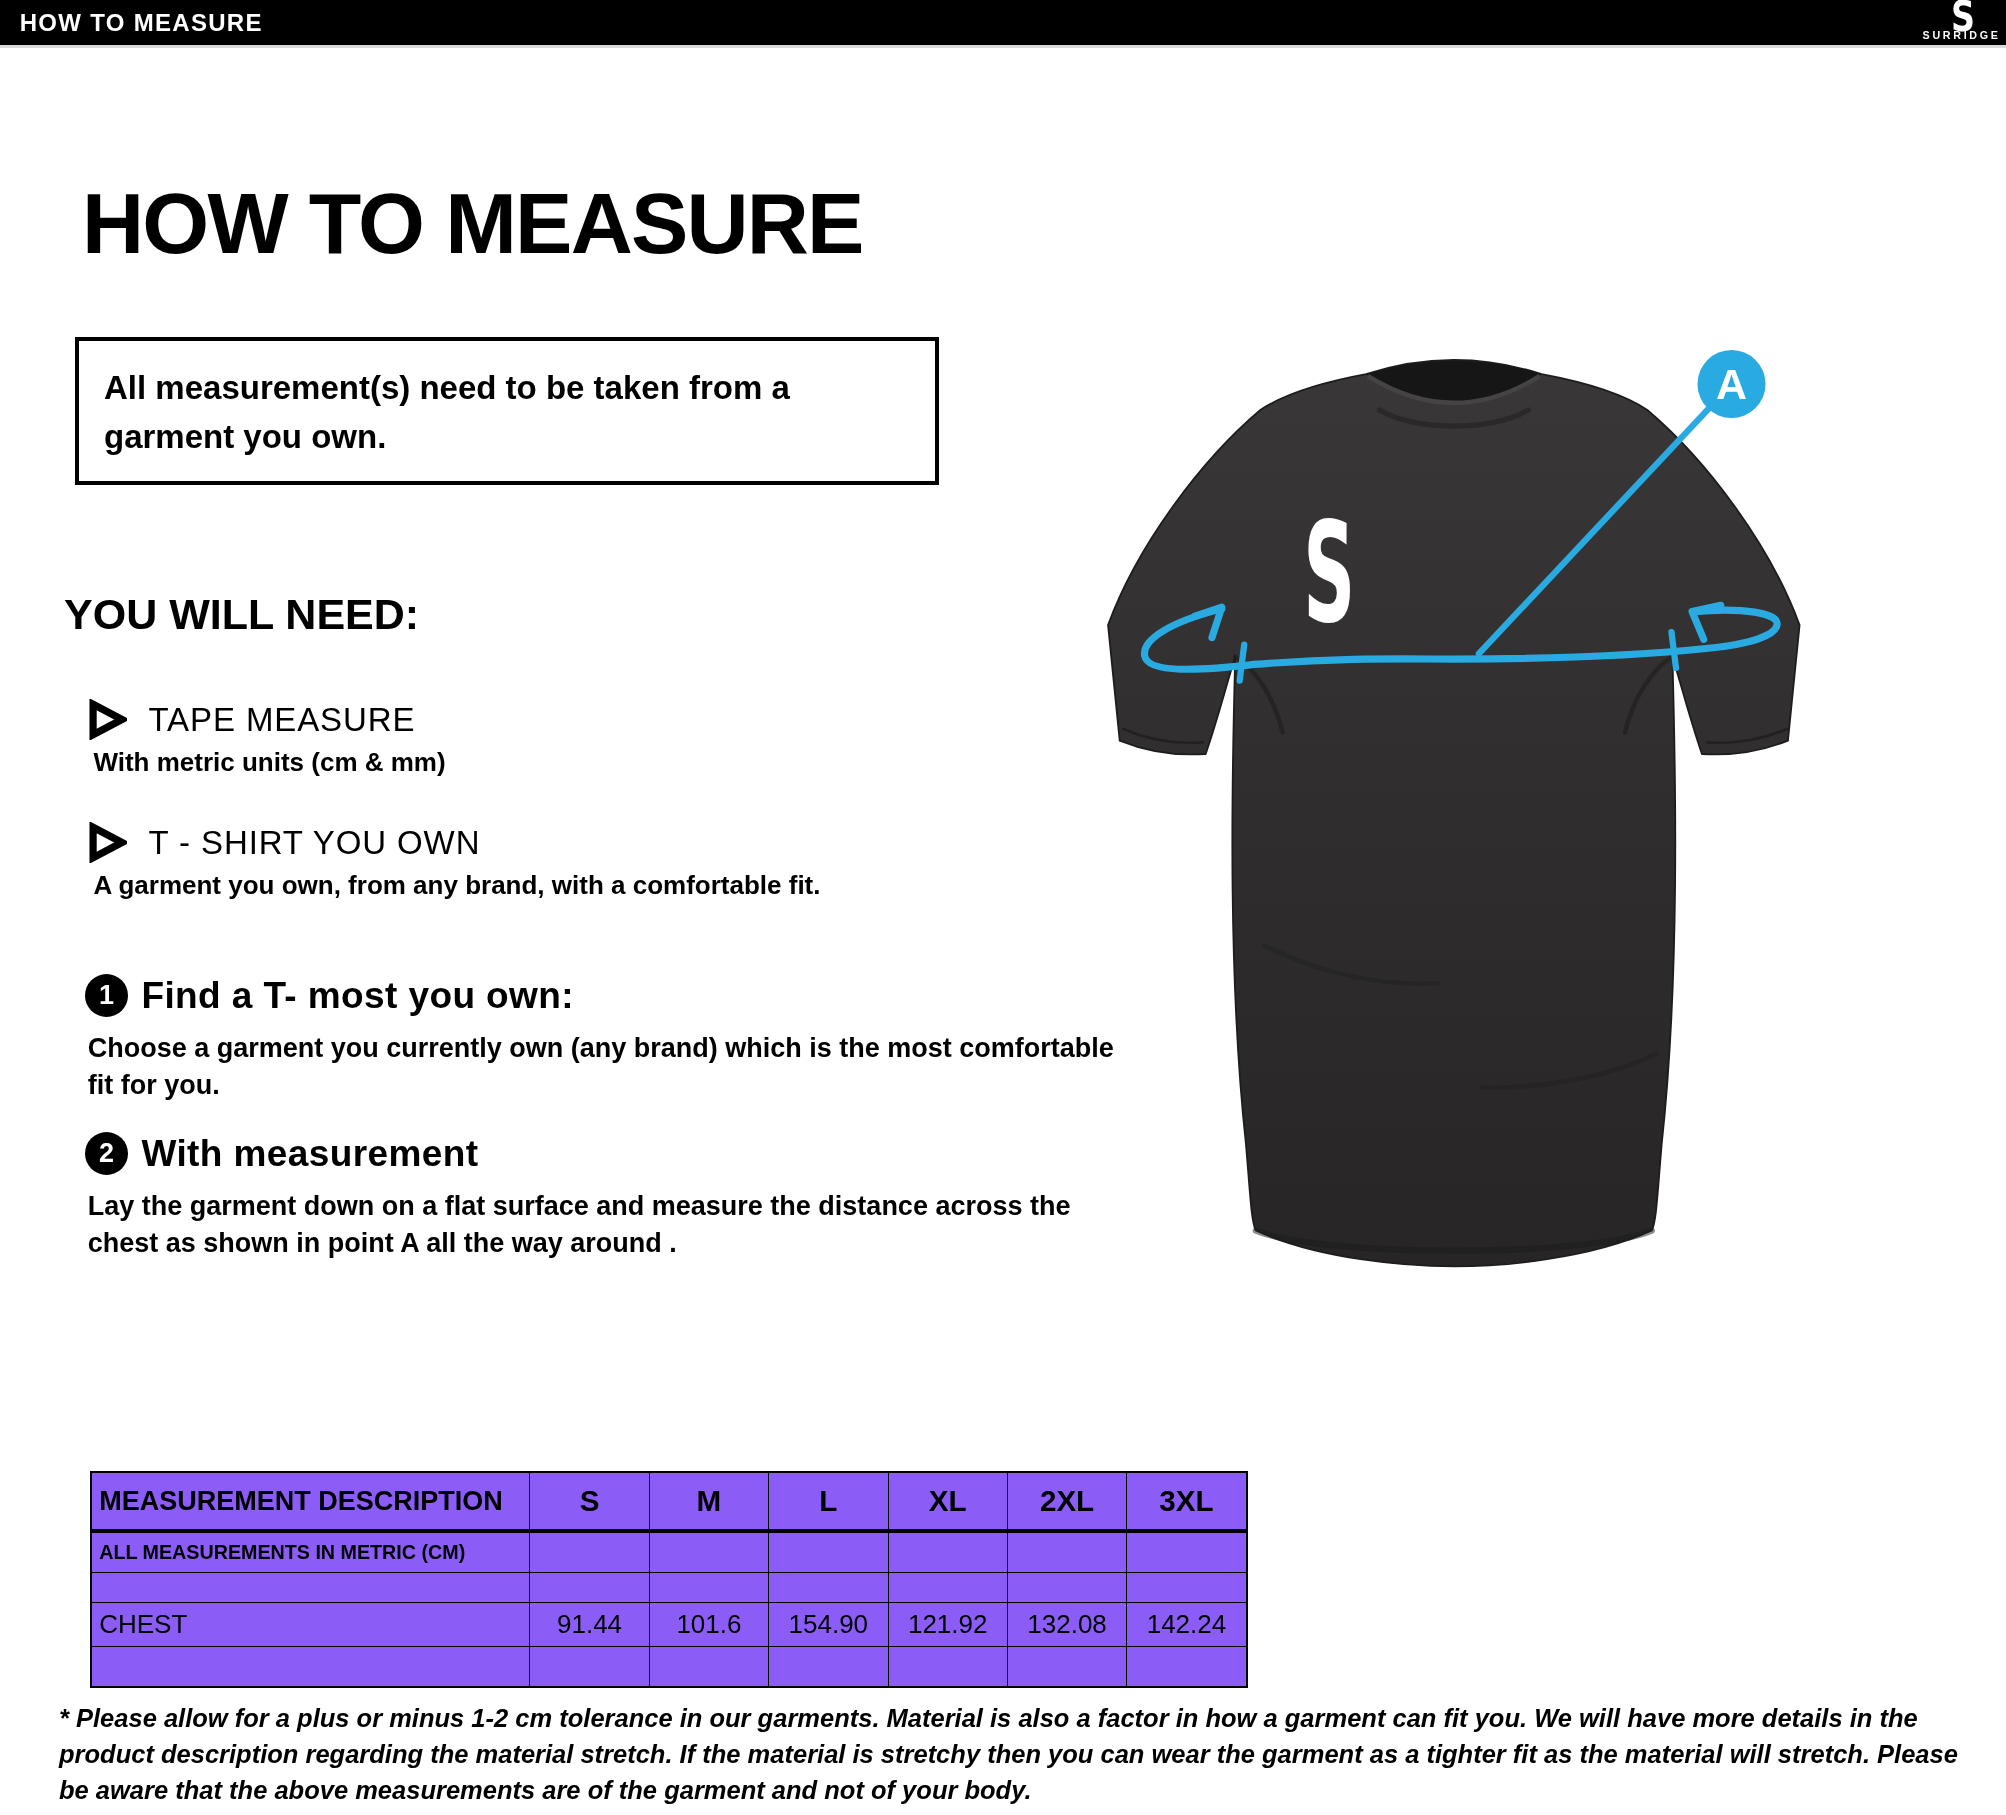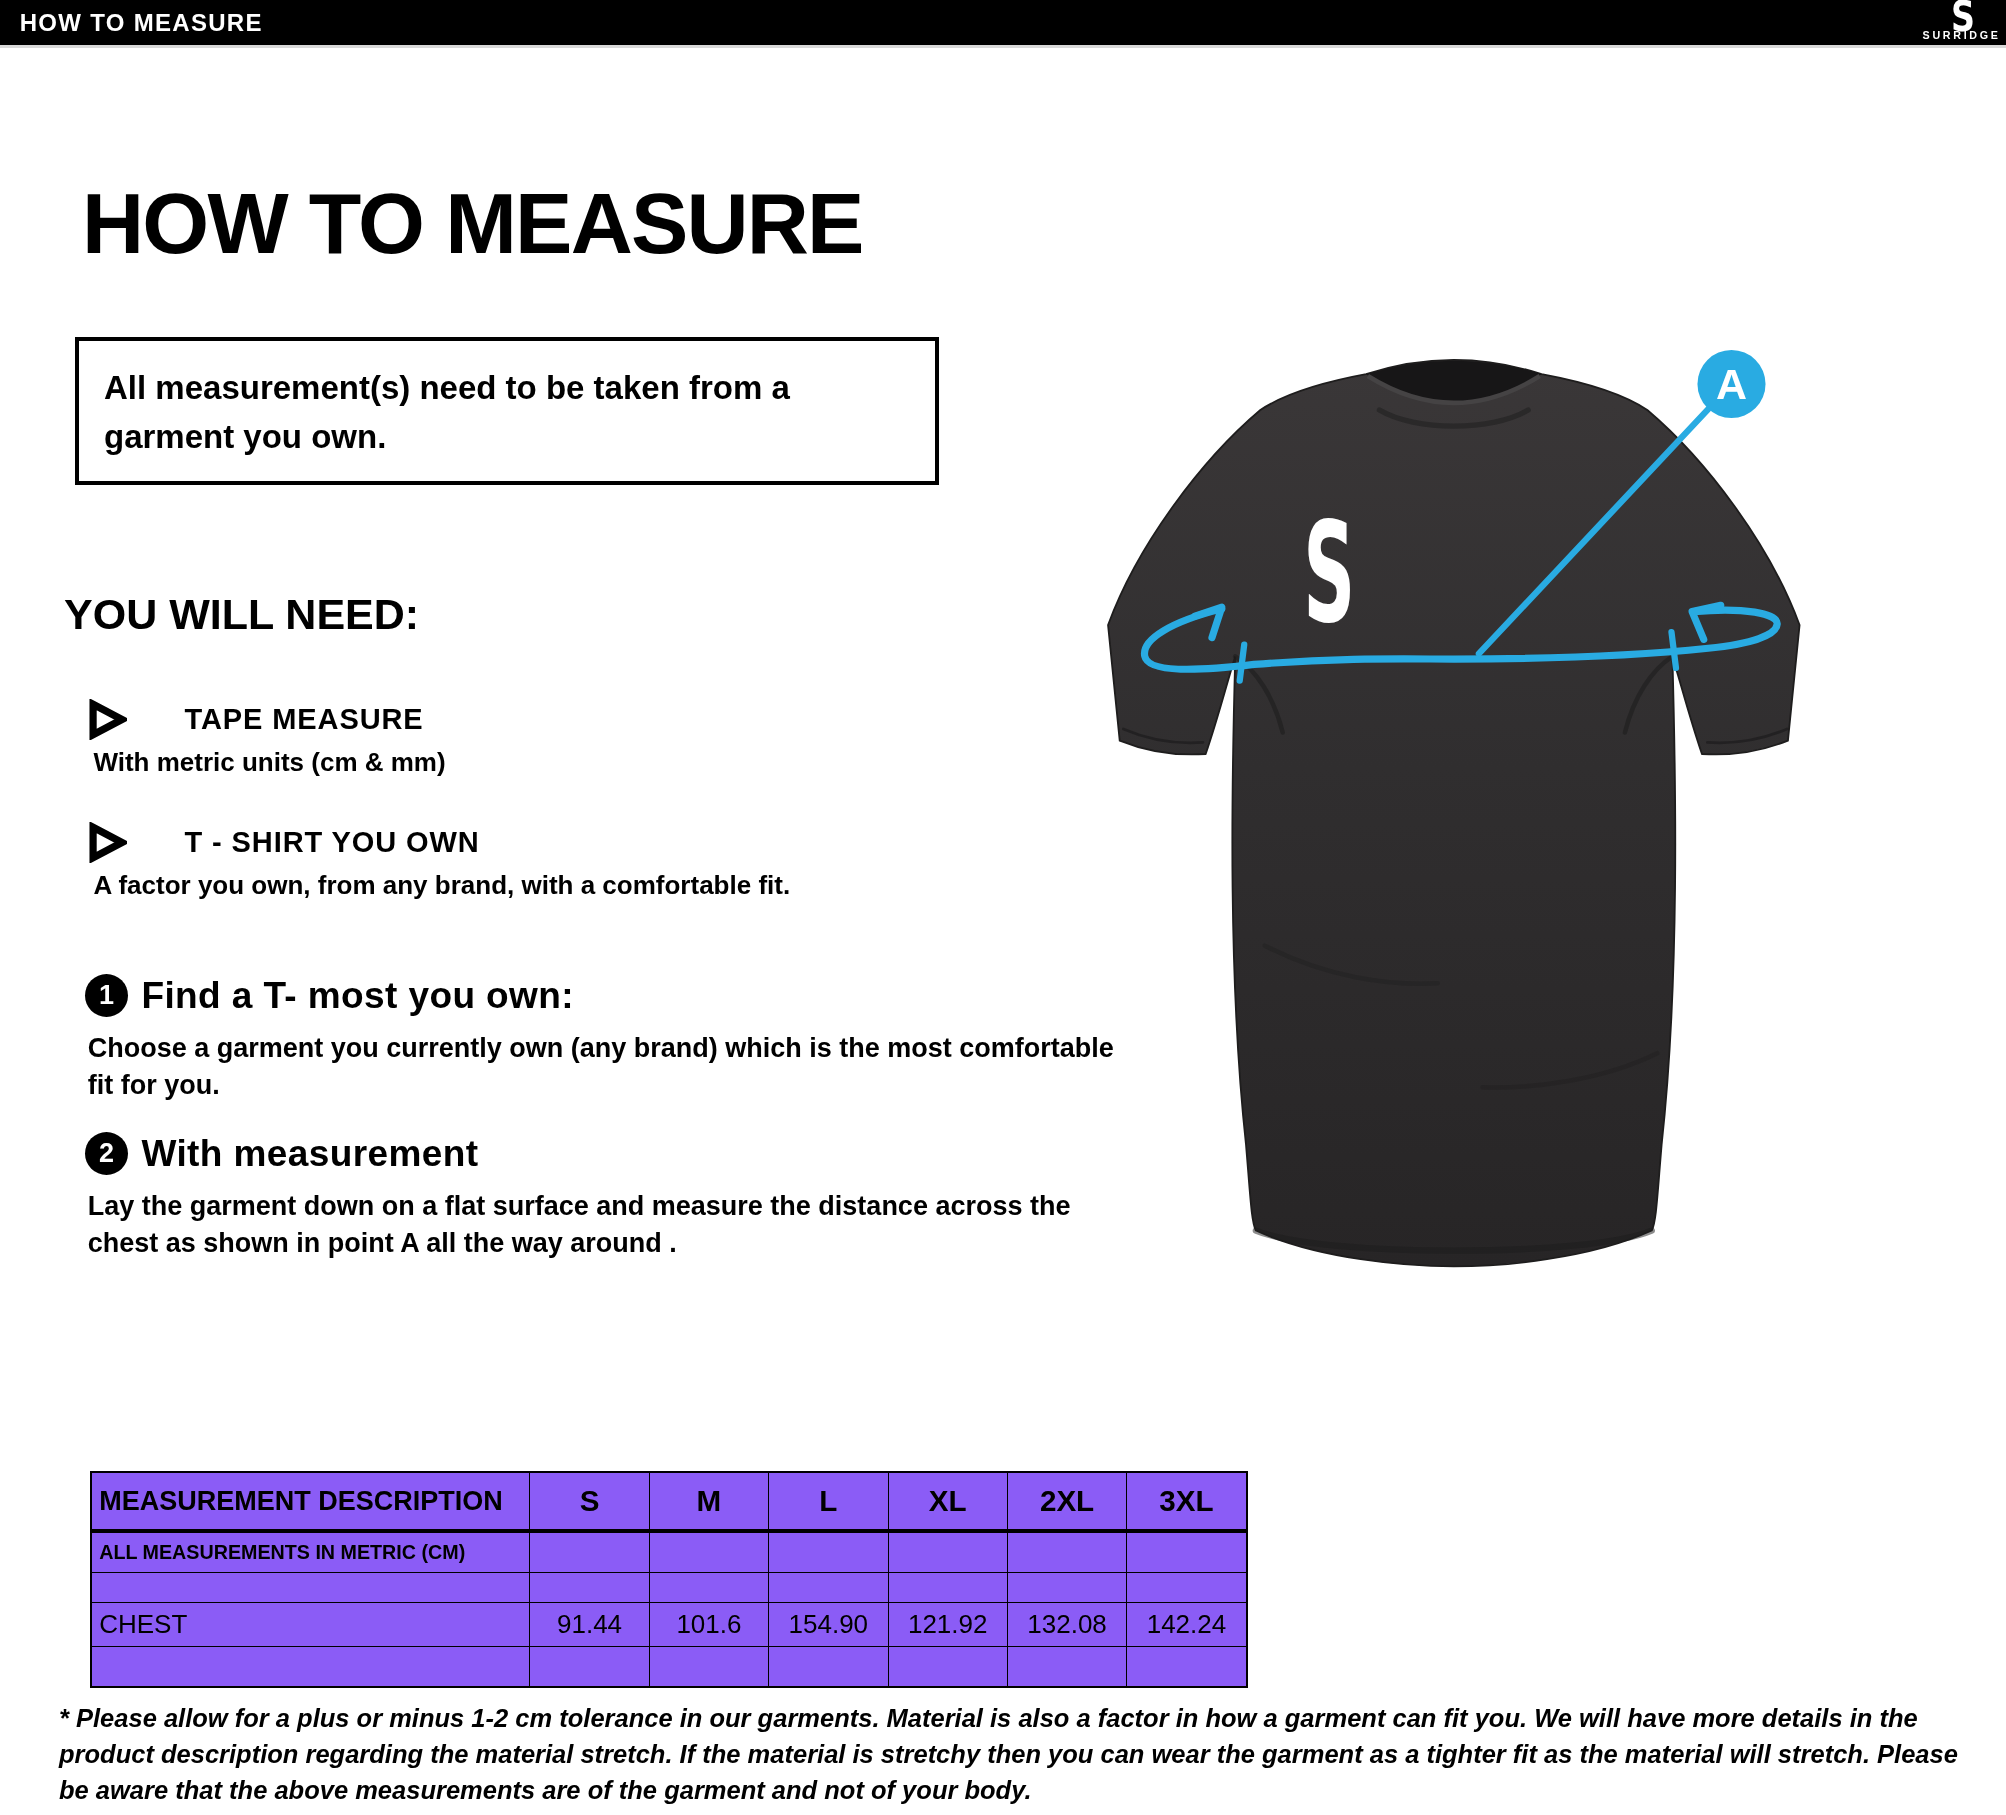--- a/index.html
+++ b/index.html
@@ -19,21 +19,21 @@
   
   .h1{position:absolute;left:82px;top:122px;font-size:86px;font-weight:bold;letter-spacing:-1.8px;line-height:1;}
   .note-box{position:absolute;left:75px;top:337px;width:864px;box-sizing:border-box;
           border:4.5px solid #000;padding:21.5px 25px 19.7px 25px;}
   .note-box p{margin:0;font-size:33px;font-weight:bold;line-height:1.5;}
   .h2{position:absolute;left:64px;top:557px;font-size:43px;font-weight:bold;line-height:1;}
 
   .bullet{position:absolute;left:88px;}
   .bullet.b1{top:699px;} .bullet.b2{top:822px;}
   .bullet-head{display:flex;align-items:center;gap:21.5px;}
-  .bullet-title{font-size:29px;font-weight:bold;letter-spacing:0.9px;margin-left:36px;}
+  .bullet-title{font-size:33px;font-weight:normal;letter-spacing:0.9px;}
   .bullet-desc{margin:7.2px 0 0 5.4px;font-size:26px;font-weight:bold;}
 
   .step{position:absolute;left:85px;}
   .step.s1{top:974px;} .step.s2{top:1132px;}
   .step-head{display:flex;align-items:center;gap:13.4px;}
   .step-num{width:43px;height:43px;border-radius:50%;background:#000;color:#fff;
           display:flex;align-items:center;justify-content:center;font-size:27px;font-weight:bold;flex:0 0 43px;}
   .step-title{font-size:37px;font-weight:bold;letter-spacing:0.4px;}
   .step-body{margin:12.5px 0 0 2.7px;width:1043px;font-size:27px;font-weight:bold;line-height:1.4;}
 
@@ -93,21 +93,21 @@
     <p class="bullet-desc">With metric units (cm &amp; mm)</p>
   </div>
 
   <div class="bullet b2">
     <div class="bullet-head">
       <svg width="39" height="41" viewBox="0 0 46 48">
         <polygon points="6,6 40,24 6,42" fill="#ffffff" stroke="#000000" stroke-width="8.5" stroke-linejoin="miter"></polygon>
       </svg>
       <span class="bullet-title">T - SHIRT YOU OWN</span>
     </div>
-    <p class="bullet-desc">A factor you own, from any brand, with a comfortable fit.</p>
+    <p class="bullet-desc">A garment you own, from any brand, with a comfortable fit.</p>
   </div>
 
   <div class="step s1">
     <div class="step-head">
       <span class="step-num">1</span>
       <span class="step-title">Find a T- most you own:</span>
     </div>
     <p class="step-body">Choose a garment you currently own (any brand) which is the most comfortable fit for you.</p>
   </div>
 

